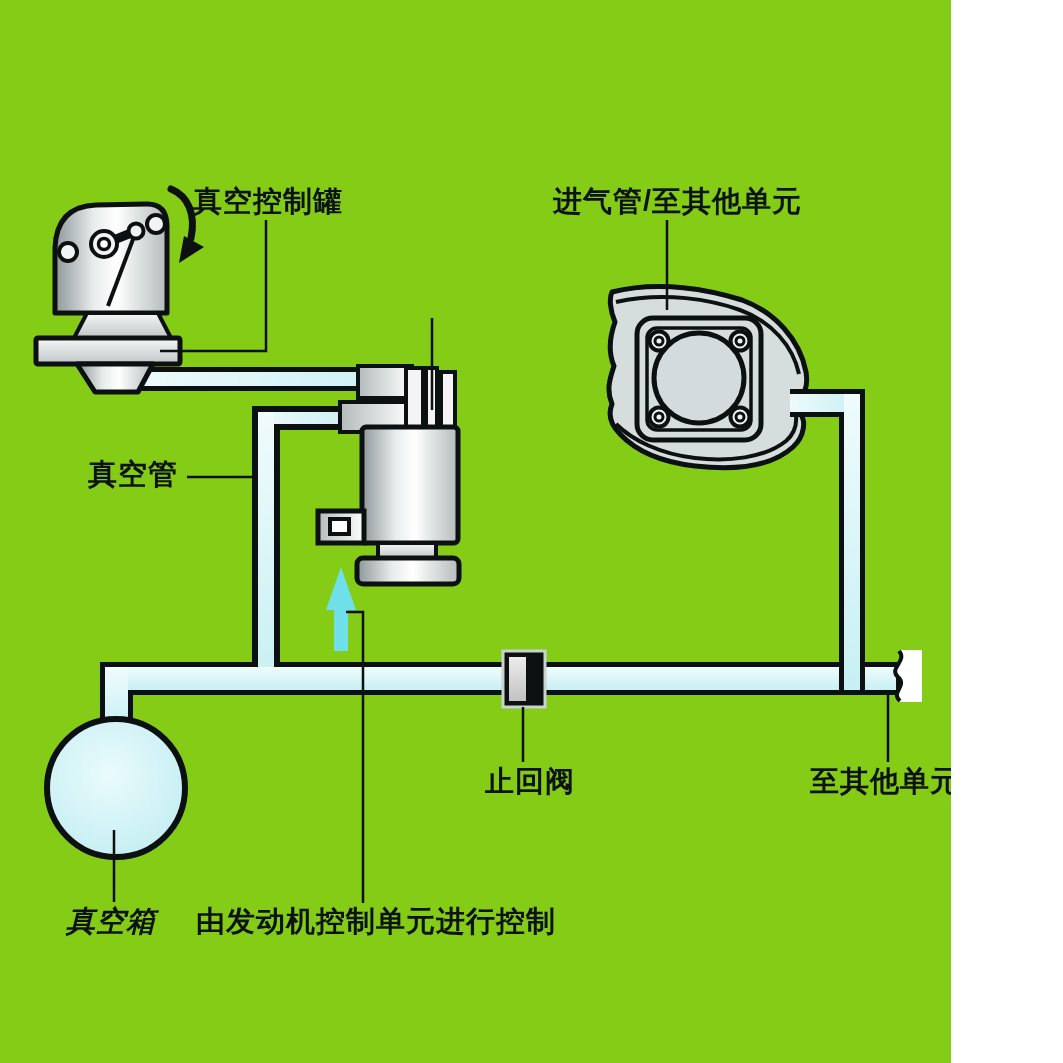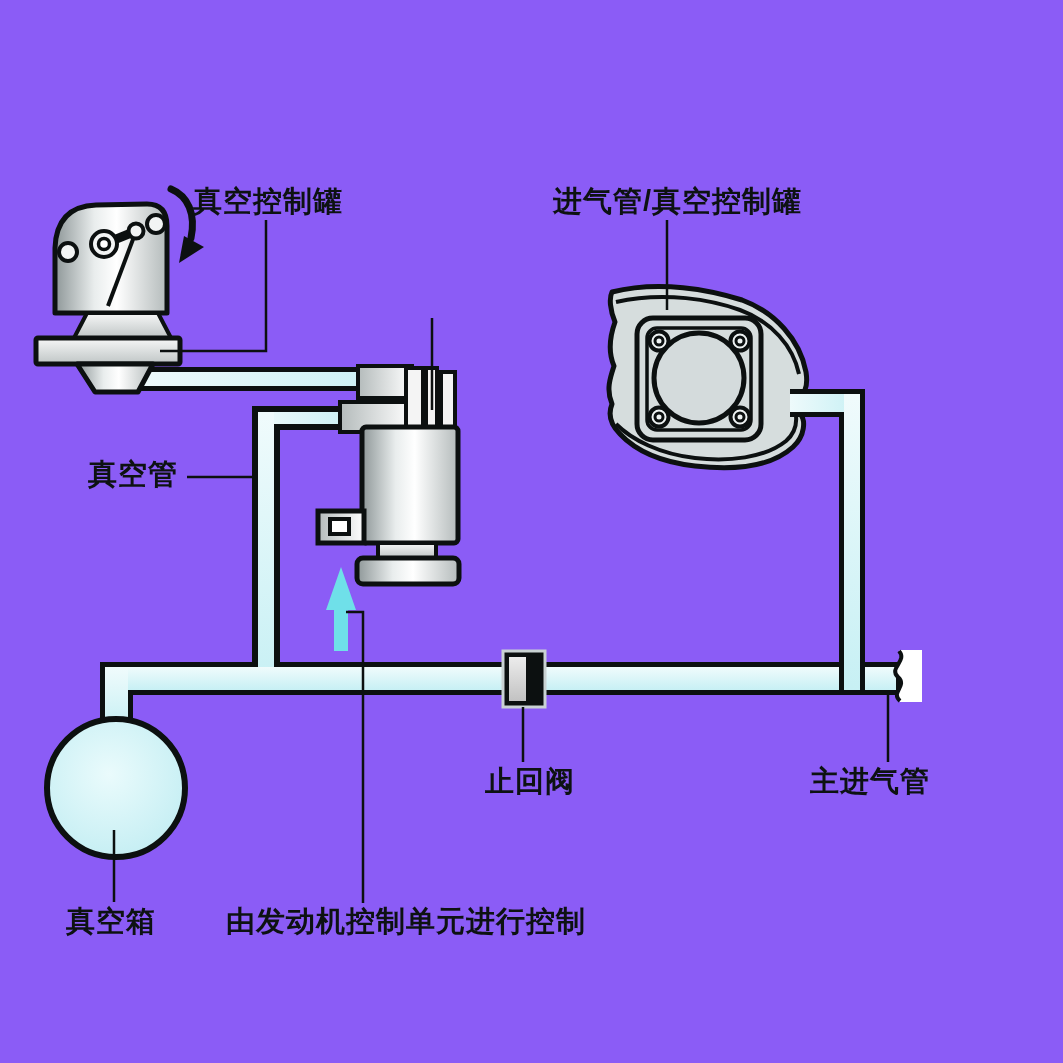--- a/index.html
+++ b/index.html
@@ -1,16 +1,16 @@
 <!DOCTYPE html>
 <html><head>
 <meta charset="utf-8">
 <style>
   html,body{margin:0;padding:0;background:#fff;}
-  .stage{position:relative;width:1063px;height:1063px;background:#8b5cf6;overflow:hidden;
+  .stage{position:relative;width:951px;height:1063px;background:#84cc16;overflow:hidden;
          font-family:"Liberation Sans",sans-serif;}
   .stage svg{position:absolute;left:0;top:0;}
   .lbl{position:absolute;font-size:29px;line-height:1.1;font-weight:600;color:#0d1212;
        letter-spacing:1px;white-space:nowrap;font-family:"Liberation Sans",sans-serif;}
 </style>
 </head>
 <body>
 
 <div class="stage">
 
@@ -141,20 +141,20 @@
     <line x1="667" y1="220" x2="667" y2="310"></line>
     <line x1="187" y1="477" x2="256" y2="477"></line>
     <line x1="523" y1="707" x2="523" y2="762"></line>
     <line x1="888" y1="694" x2="888" y2="762"></line>
     <line x1="114" y1="830" x2="114" y2="902"></line>
     <path d="M 346,612 L 363,612 L 363,903"></path>
   </g>
 </svg>
 
 <div class="lbl" style="left:193px;top:186px;">真空控制罐</div>
-<div class="lbl" style="left:553px;top:186px;">进气管/真空控制罐</div>
+<div class="lbl" style="left:553px;top:186px;">进气管/至其他单元</div>
 <div class="lbl" style="left:88px;top:459px;font-family:Liberation Serif, serif;">真空管</div>
 <div class="lbl" style="left:485px;top:766px;">止回阀</div>
-<div class="lbl" style="left:810px;top:766px;">主进气管</div>
-<div class="lbl" style="left:66px;top:906px;">真空箱</div>
-<div class="lbl" style="left:196px;top:906px;margin-left:30px;">由发动机控制单元进行控制</div>
+<div class="lbl" style="left:810px;top:766px;">至其他单元</div>
+<div class="lbl" style="left:66px;top:906px;font-style:italic;">真空箱</div>
+<div class="lbl" style="left:196px;top:906px;">由发动机控制单元进行控制</div>
 
 </div>
 
 </body></html>

